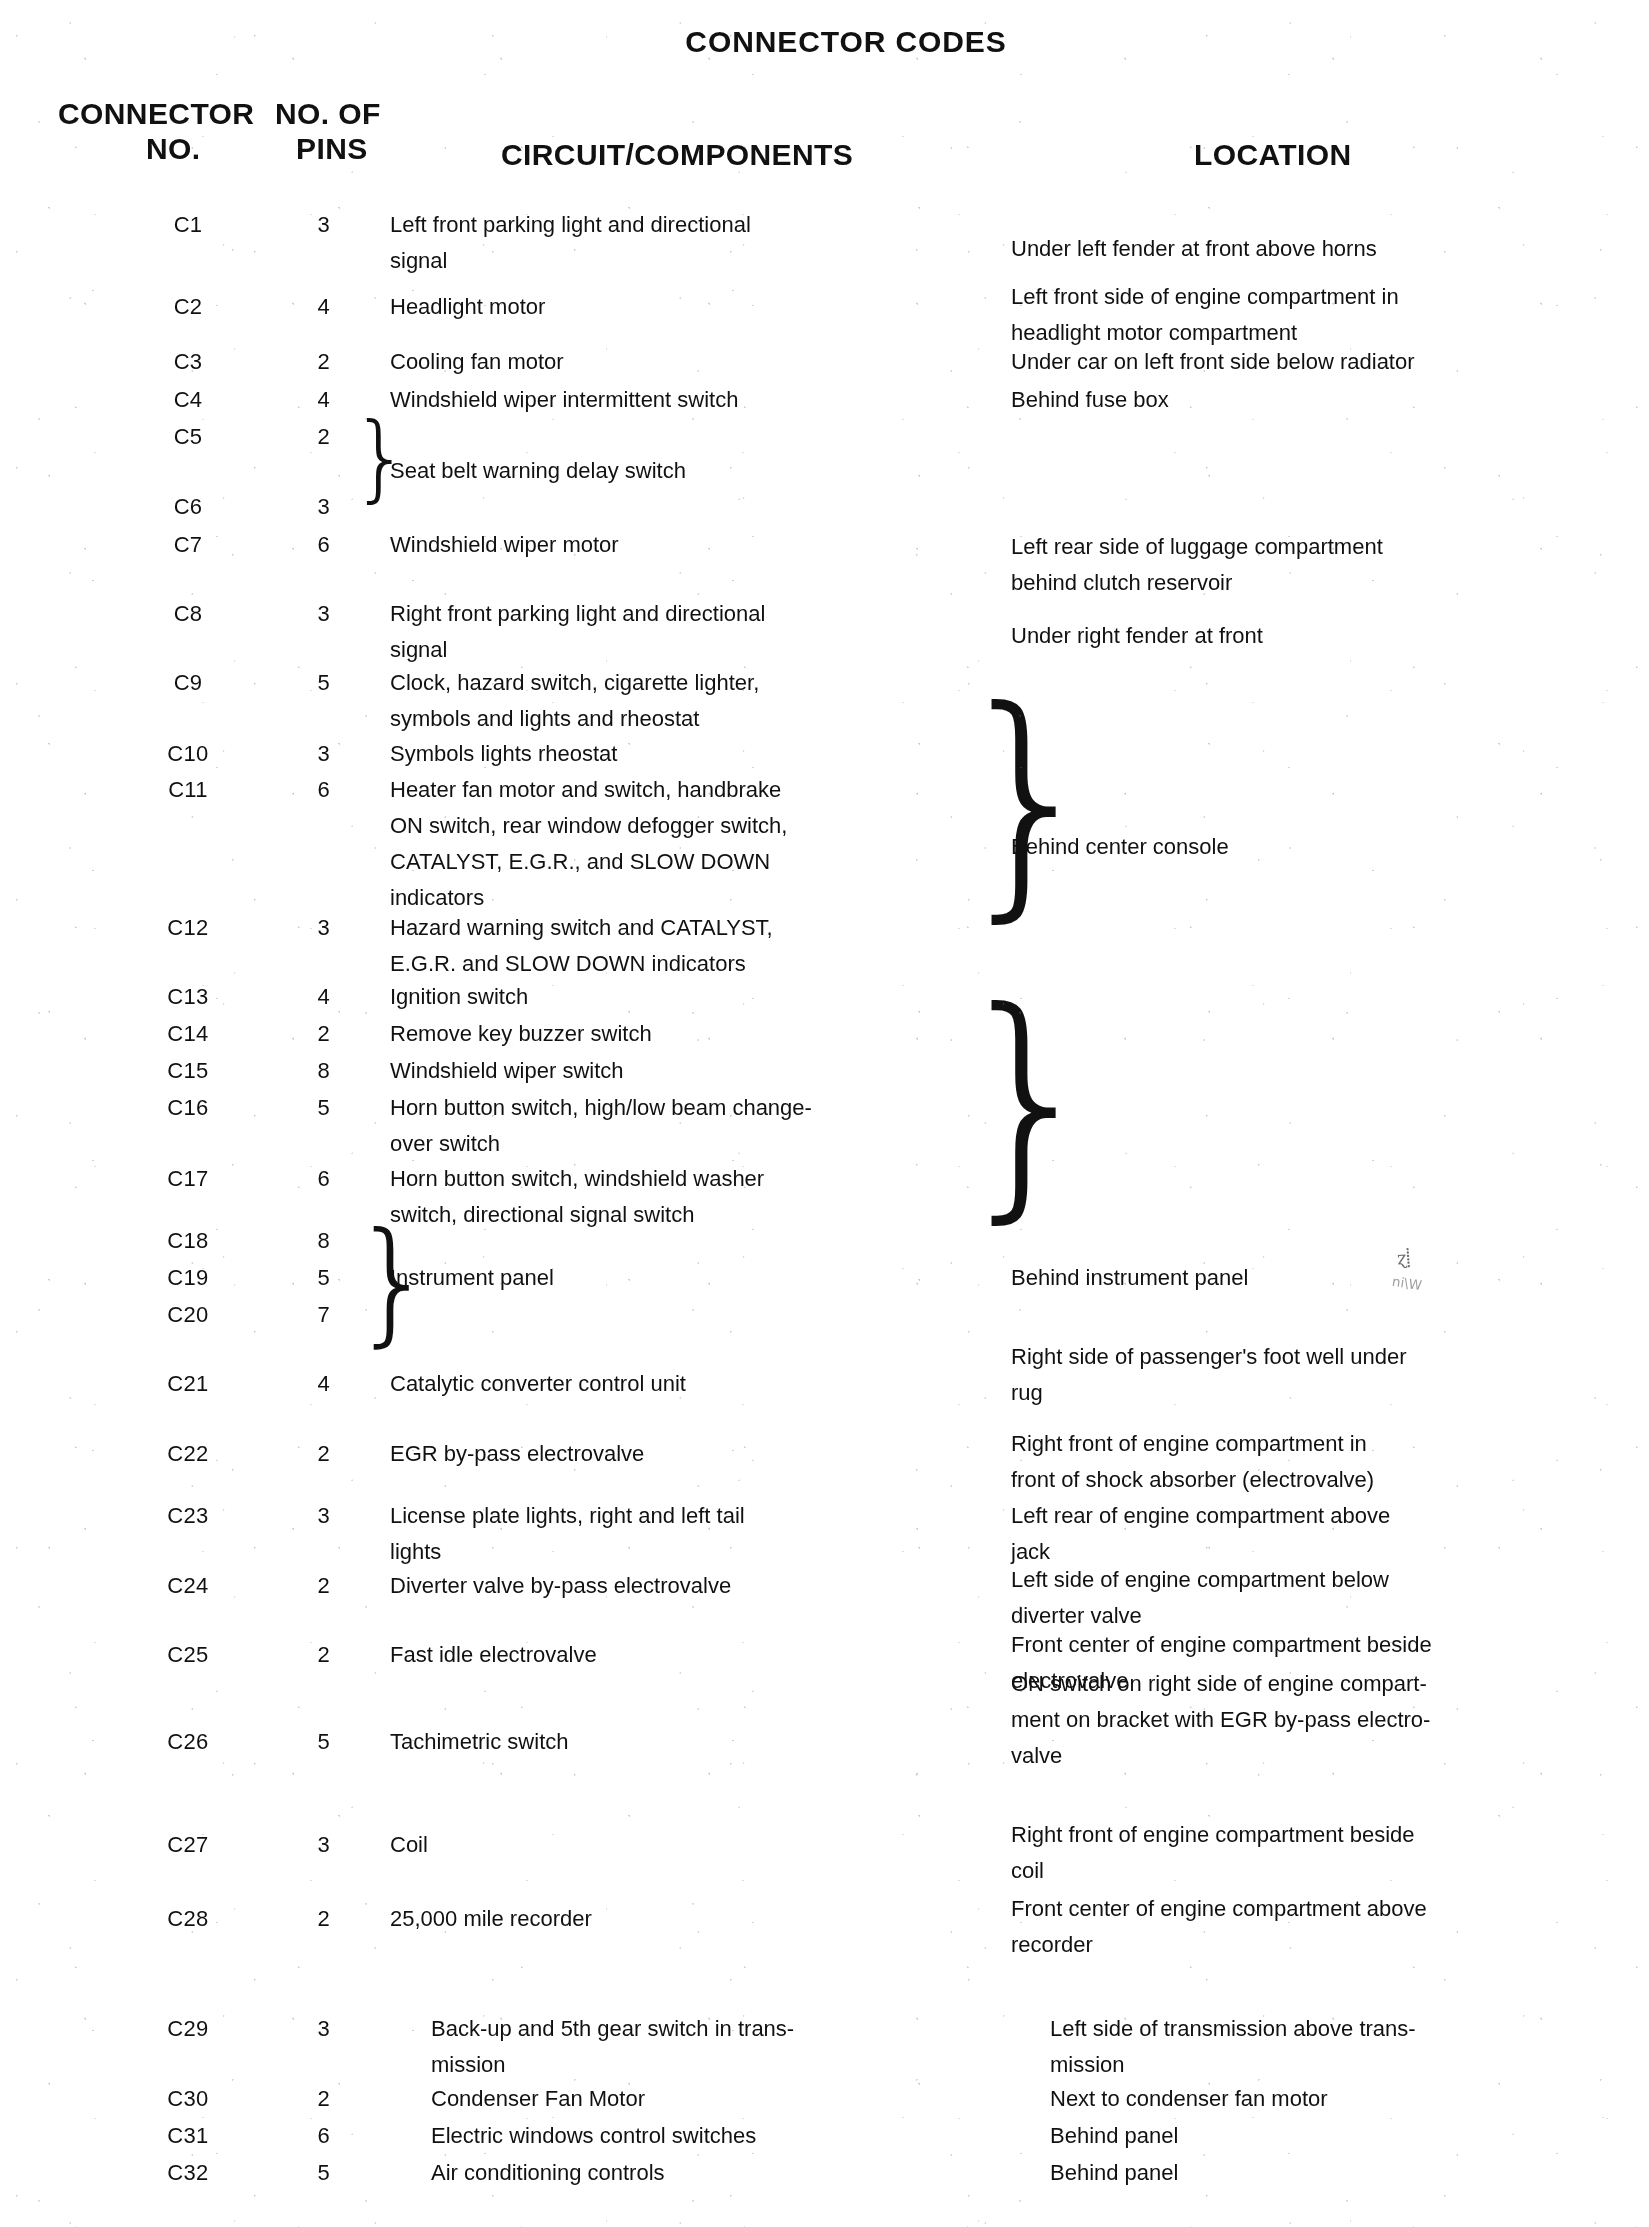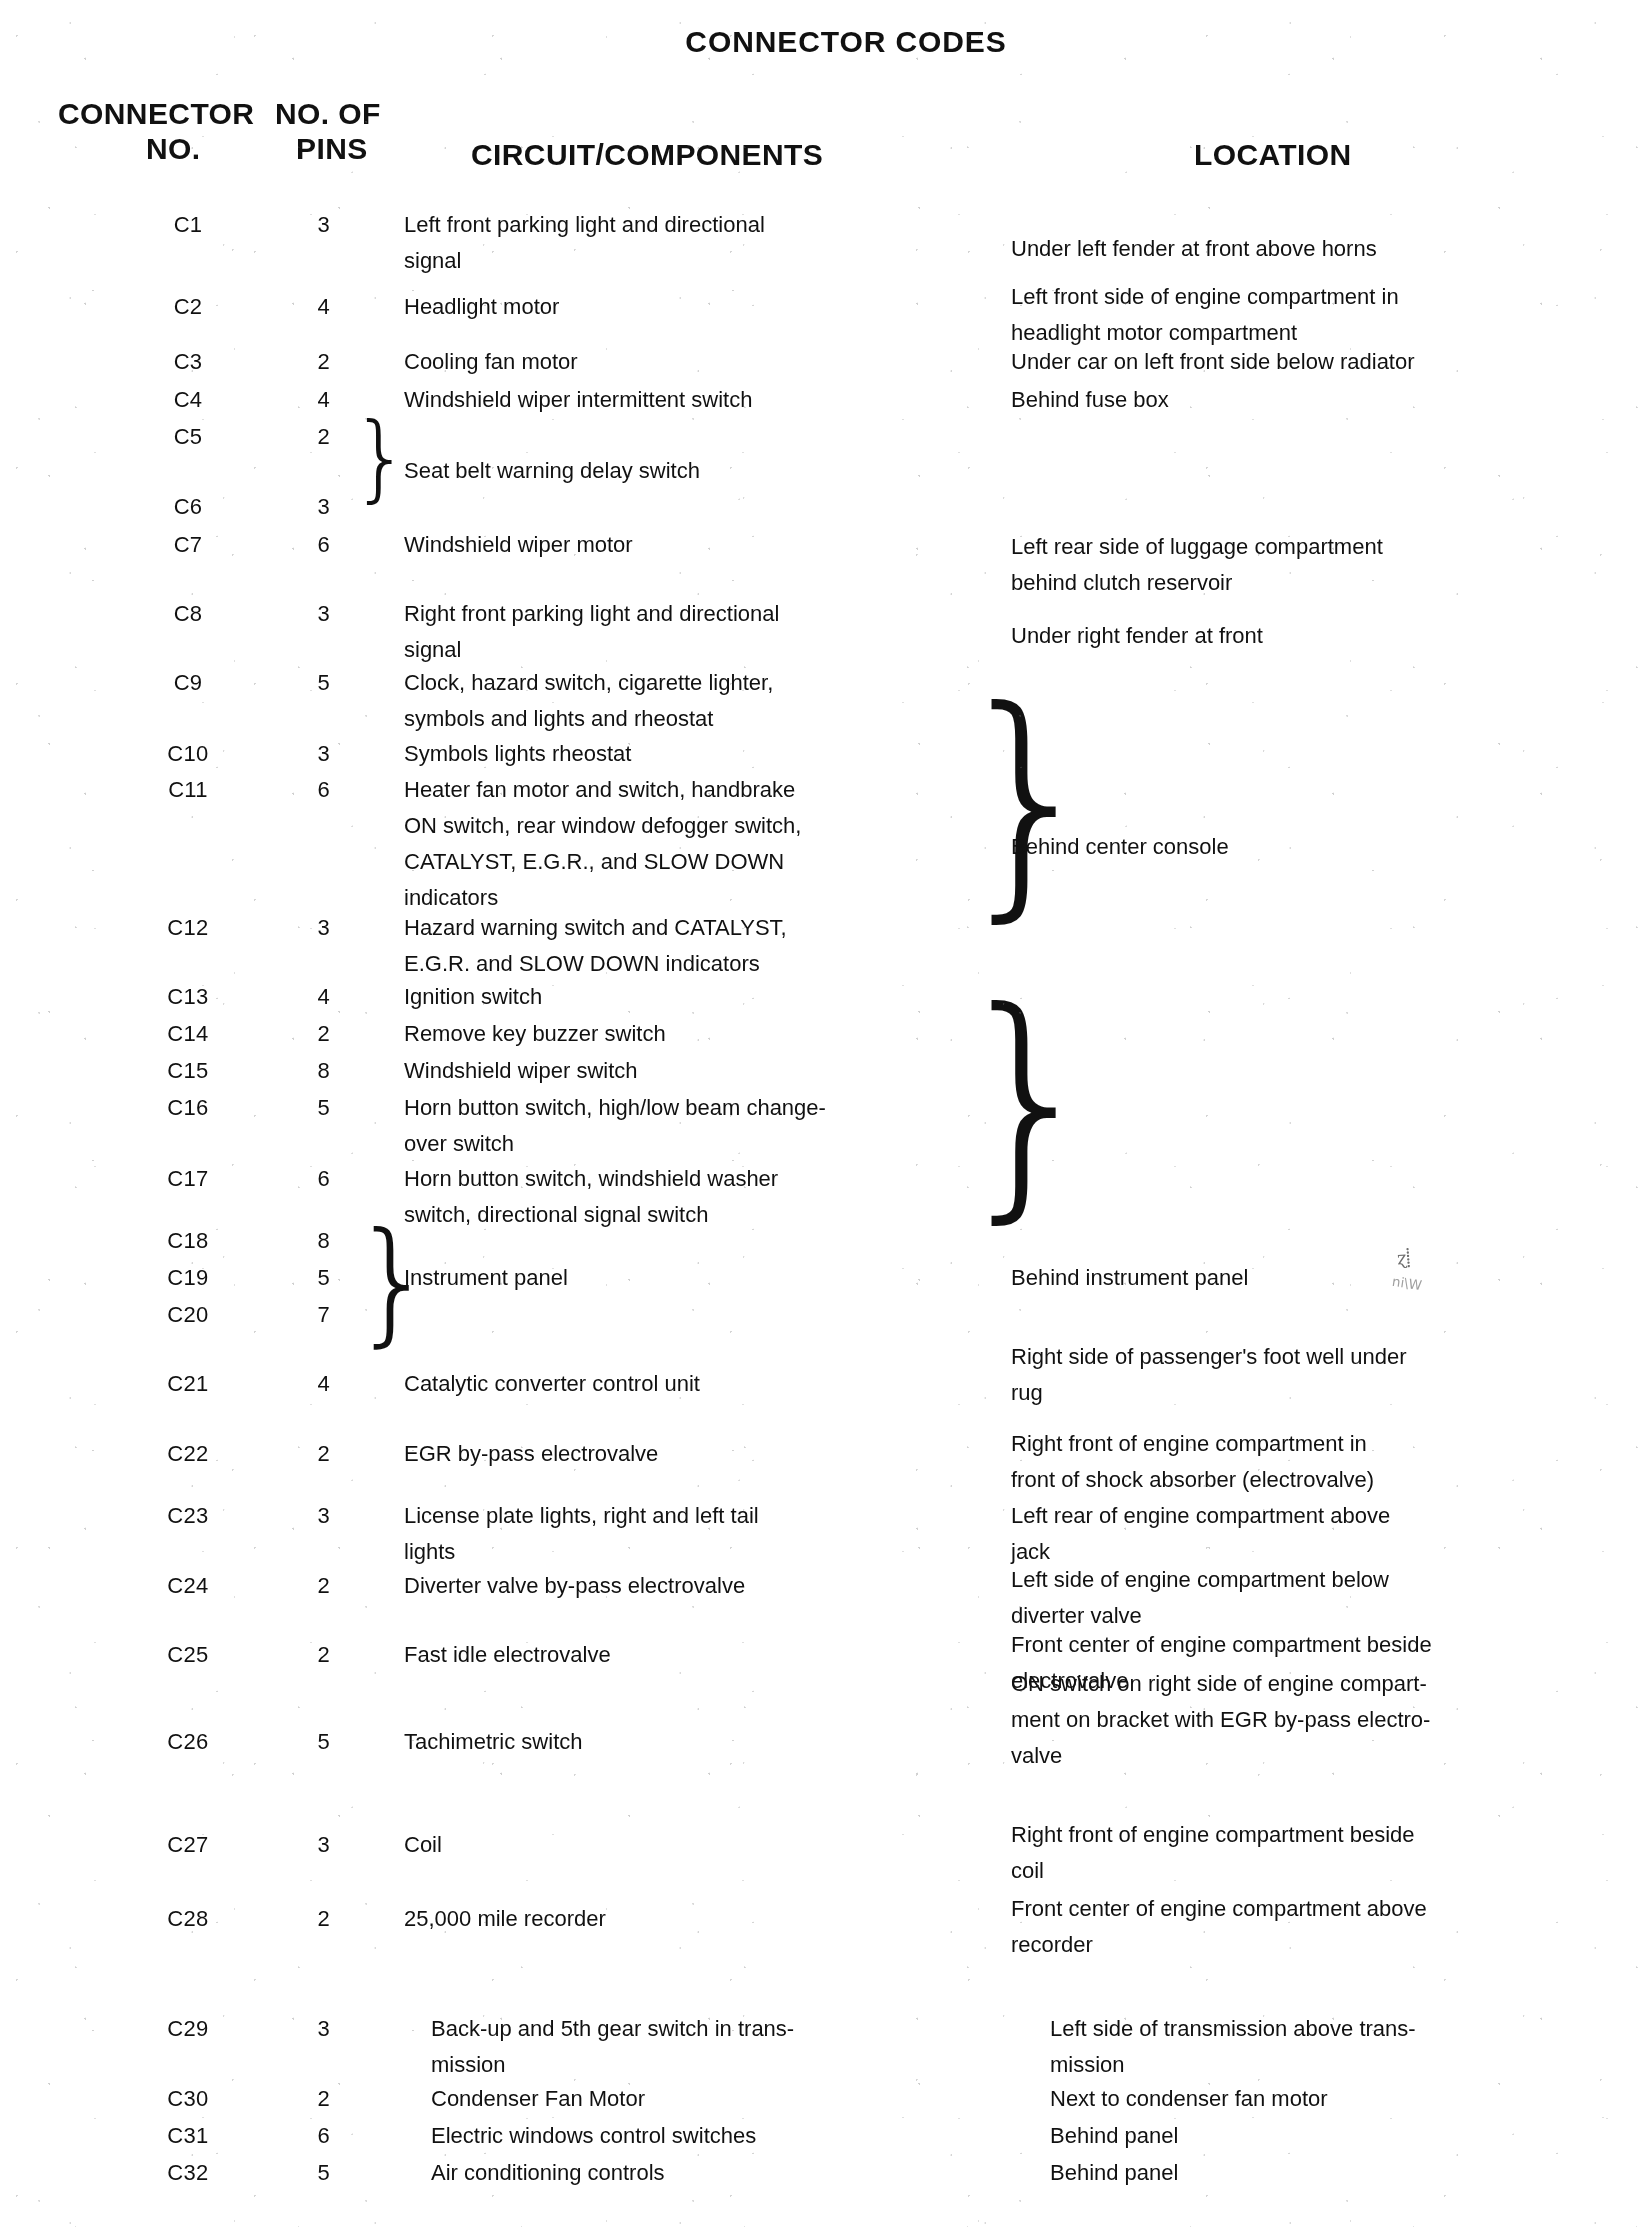--- a/index.html
+++ b/index.html
@@ -69,21 +69,21 @@
     position: absolute;
     font-size: 30px;
     font-weight: bold;
     letter-spacing: 0.4px;
     white-space: pre;
   }
   .hdr-conn   { top: 85px; left: 58px;  }
   .hdr-no     { top: 120px; left: 146px; }
   .hdr-numof  { top: 85px; left: 275px; }
   .hdr-pins   { top: 120px; left: 296px; }
-  .hdr-cc     { top: 126px; left: 471px; text-align: center; }
+  .hdr-cc     { top: 126px; left: 501px; text-align: center; }
   .hdr-loc    { top: 126px; left: 1194px;}
 
   
   .rows {
     position: absolute;
     top: 0; left: 0;
     width: 1650px;
     height: 2227px;
   }
   .row {
@@ -102,21 +102,21 @@
     width: 112px;
     text-align: center;
     letter-spacing: 0.3px;
   }
   .c-pins {
     left: 290px;
     width: 67px;
     text-align: center;
   }
   .c-desc {
-    left: 404px;
+    left: 390px;
     width: 588px;
     white-space: pre-line;
   }
   .c-desc.indent {
     left: 431px;
   }
   .c-loc {
     left: 1011px;
     width: 565px;
     white-space: pre-line;

